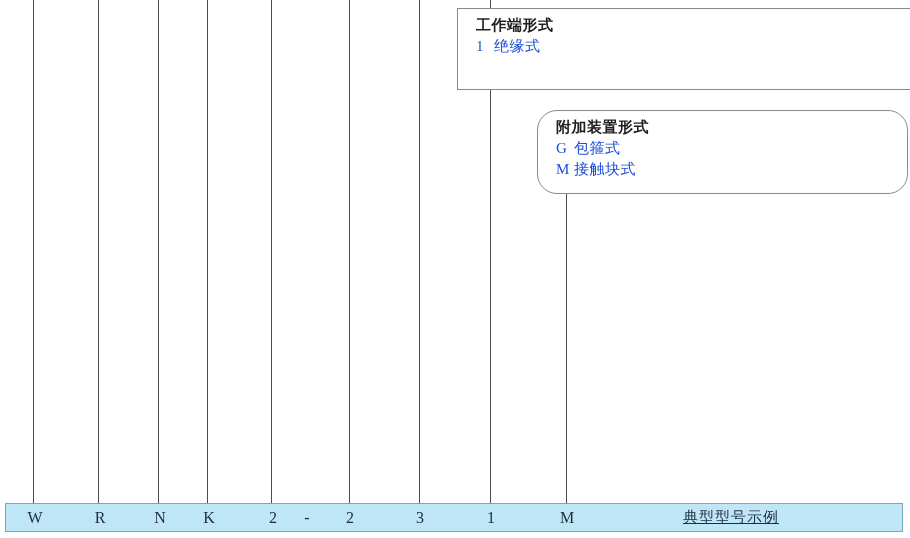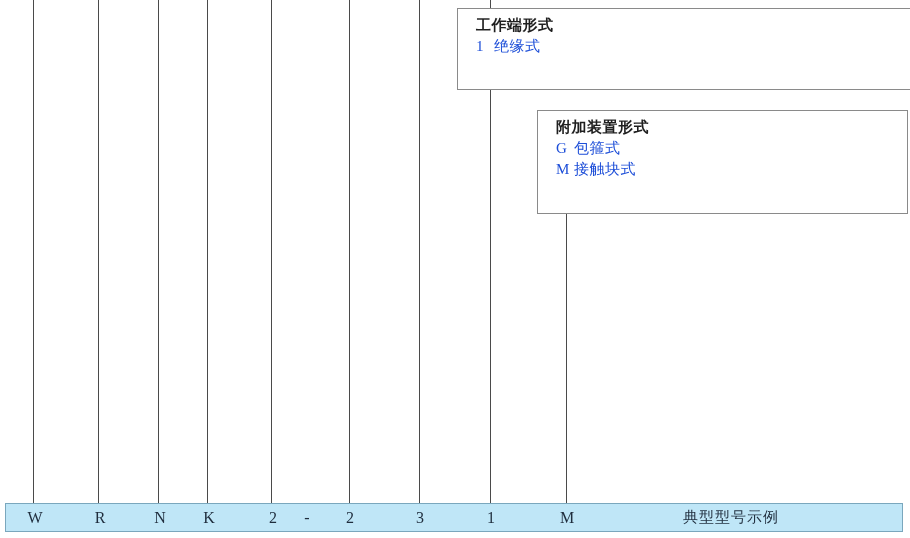--- a/index.html
+++ b/index.html
@@ -109,37 +109,37 @@
   <div class="leader" style="left:490px; top:0px;   height:503px;"></div>
   <div class="leader" style="left:566px; top:110px; height:393px;"></div>
 
   <div class="callout" style="left:457px; top:8px; width:500px; height:82px;">
     <div class="callout-title">工作端形式</div>
     <div class="callout-opt">
       <span class="code">1</span><span class="txt">绝缘式</span>
     </div>
   </div>
 
-  <div class="callout" style="left:537px; top:110px; width:371px; height:104px;">
+  <div class="callout" style="left:537px; top:110px; width:371px; height:84px;border-radius:20px;">
     <div class="callout-title">附加装置形式</div>
     <div class="callout-opt">
       <span class="code">G</span><span class="txt">包箍式</span>
     </div>
     <div class="callout-opt">
       <span class="code">M</span><span class="txt">接触块式</span>
     </div>
   </div>
 
   <div id="example-bar">
     <div class="bar-cell" style="left:8px;   width:42px;">W</div>
     <div class="bar-cell" style="left:73px;  width:42px;">R</div>
     <div class="bar-cell" style="left:133px; width:42px;">N</div>
     <div class="bar-cell" style="left:182px; width:42px;">K</div>
     <div class="bar-cell" style="left:246px; width:42px;">2</div>
     <div class="bar-cell" style="left:280px; width:42px;">-</div>
     <div class="bar-cell" style="left:323px; width:42px;">2</div>
     <div class="bar-cell" style="left:393px; width:42px;">3</div>
     <div class="bar-cell" style="left:464px; width:42px;">1</div>
     <div class="bar-cell" style="left:540px; width:42px;">M</div>
-    <div class="bar-cell bar-label" style="left:640px; width:170px;">典型型号示例</div>
+    <div class="bar-cell bar-label" style="left:640px; width:170px;text-decoration:underline;">典型型号示例</div>
   </div>
 
 </div>
 
 </body></html>

